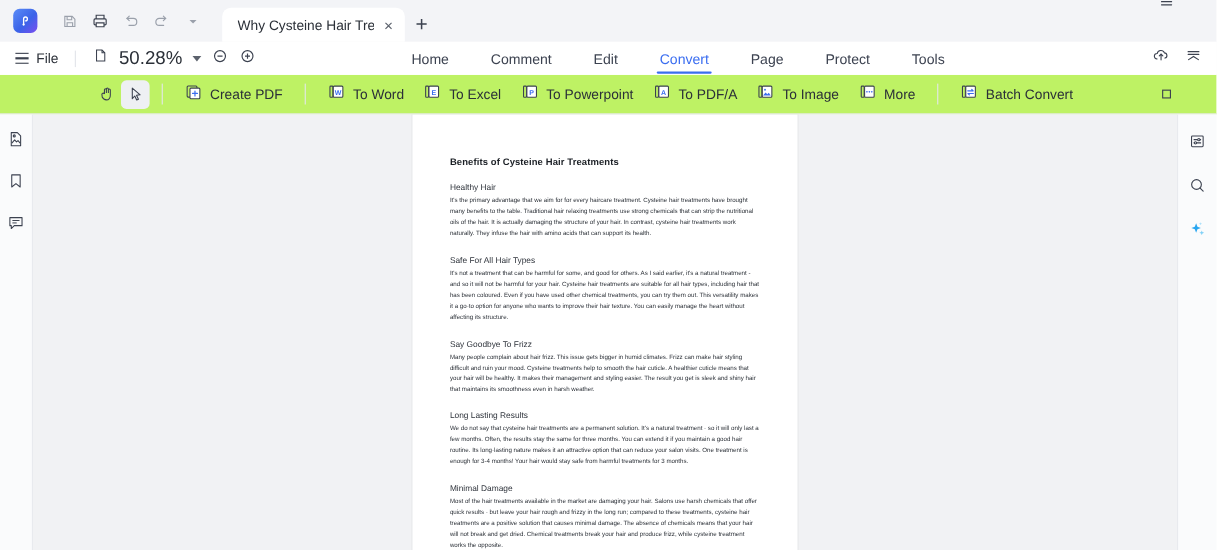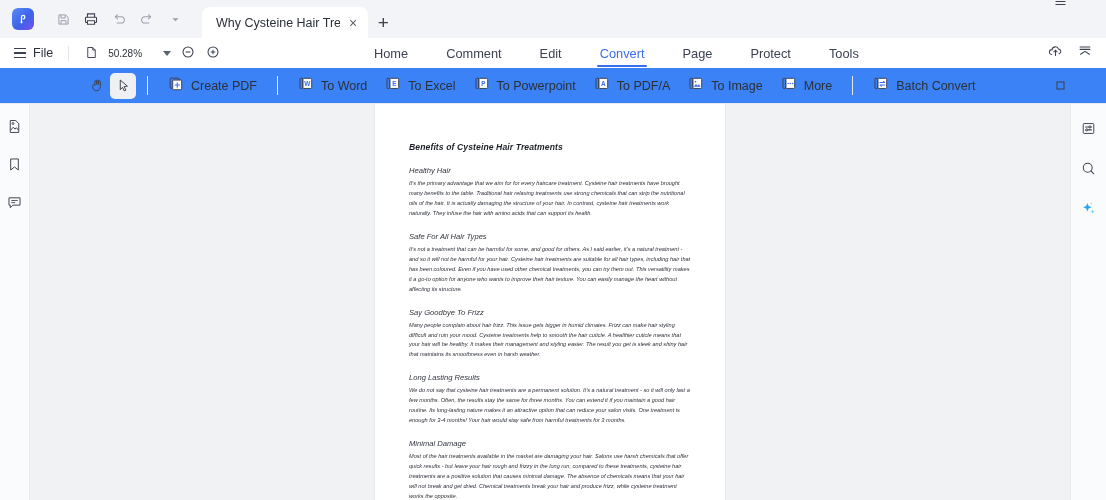--- a/index.html
+++ b/index.html
@@ -68,36 +68,36 @@
 
   
   .menubar {
     height: 30px; flex: 0 0 30px; background: #ffffff;
     display: flex; align-items: center; position: relative;
   }
   .file-btn { display: flex; align-items: center; gap: 7px; margin-left: 14px; font-size: 12.5px; color: #2b3038; }
   .hamburger { display: flex; flex-direction: column; gap: 3px; }
   .hamburger i { display: block; width: 12px; height: 1.4px; background: #3c4250; }
   .msep { width: 1px; height: 15px; background: #e2e4e9; margin: 0 15px; }
-  .zoomgrp { display: flex; align-items: center; gap: 9px; color: #2b3038; font-size: 10px; }
+  .zoomgrp { display: flex; align-items: center; gap: 9px; color: #2b3038; font-size: 17px; }
   .zoomgrp .pct { min-width: 46px; }
   .caret { width:0; height:0; border-left:4px solid transparent; border-right:4px solid transparent; border-top:5px solid #5c626d; }
 
   .ribbon-tabs { position: absolute; left: 374px; display: flex; align-items: center; gap: 38px; height: 30px; }
   .rtab { font-size: 12.8px; color: #3c4250; height: 30px; display: flex; align-items: center; position: relative; cursor: pointer; }
   .rtab.active { color: #3a6df0; }
   .rtab.active::after {
     content: ""; position: absolute; left: -3px; right: -3px; bottom: 1px; height: 2px;
     background: #3a6df0; border-radius: 1px;
   }
   .menu-right { margin-left: auto; display: flex; align-items: center; gap: 13px; padding-right: 13px; color: #3c4250; }
 
   
   .toolbar {
-    height: 36px; flex: 0 0 36px; background: #3b82f6;
+    height: 36px; flex: 0 0 36px; background: #bef264;
     display: flex; align-items: center; border-bottom: 1px solid #e8eaee;
   }
   .tool-ico {
     width: 26px; height: 26px; border-radius: 5px;
     display: flex; align-items: center; justify-content: center; color: #3c4250;
   }
   .tool-ico.active { background: #eef0f3; }
   .tsep { width: 1px; height: 19px; background: #e4e6ea; margin: 0 11px; }
   .tbtn {
     display: flex; align-items: center; gap: 7px; padding: 0 9px; height: 28px;
@@ -117,21 +117,20 @@
     display: flex; flex-direction: column; align-items: center; padding-top: 12px; gap: 16px;
   }
   .viewer {
     flex: 1 1 auto; background: #f1f2f4; position: relative; overflow: hidden;
     display: flex; justify-content: center;
   }
   .page {
     width: 350px; background: #ffffff; margin-top: 0;
     padding: 38px 34px 0 34px;
     box-shadow: 0 0 0 1px rgba(0,0,0,0.04);
-    font-style: italic;
   }
   .doc-title { font-size: 8.6px; font-weight: bold; color: #1c2026; margin-bottom: 14px; letter-spacing: .1px; }
   .sec { margin-bottom: 13px; }
   .sec-h { font-size: 7.6px; color: #30353d; margin-bottom: 4px; }
   .sec-p { font-size: 5.6px; line-height: 1.78; color: #2c3138; text-align: left; }
 </style>
 </head>
 <body>
 
 <div class="app">

